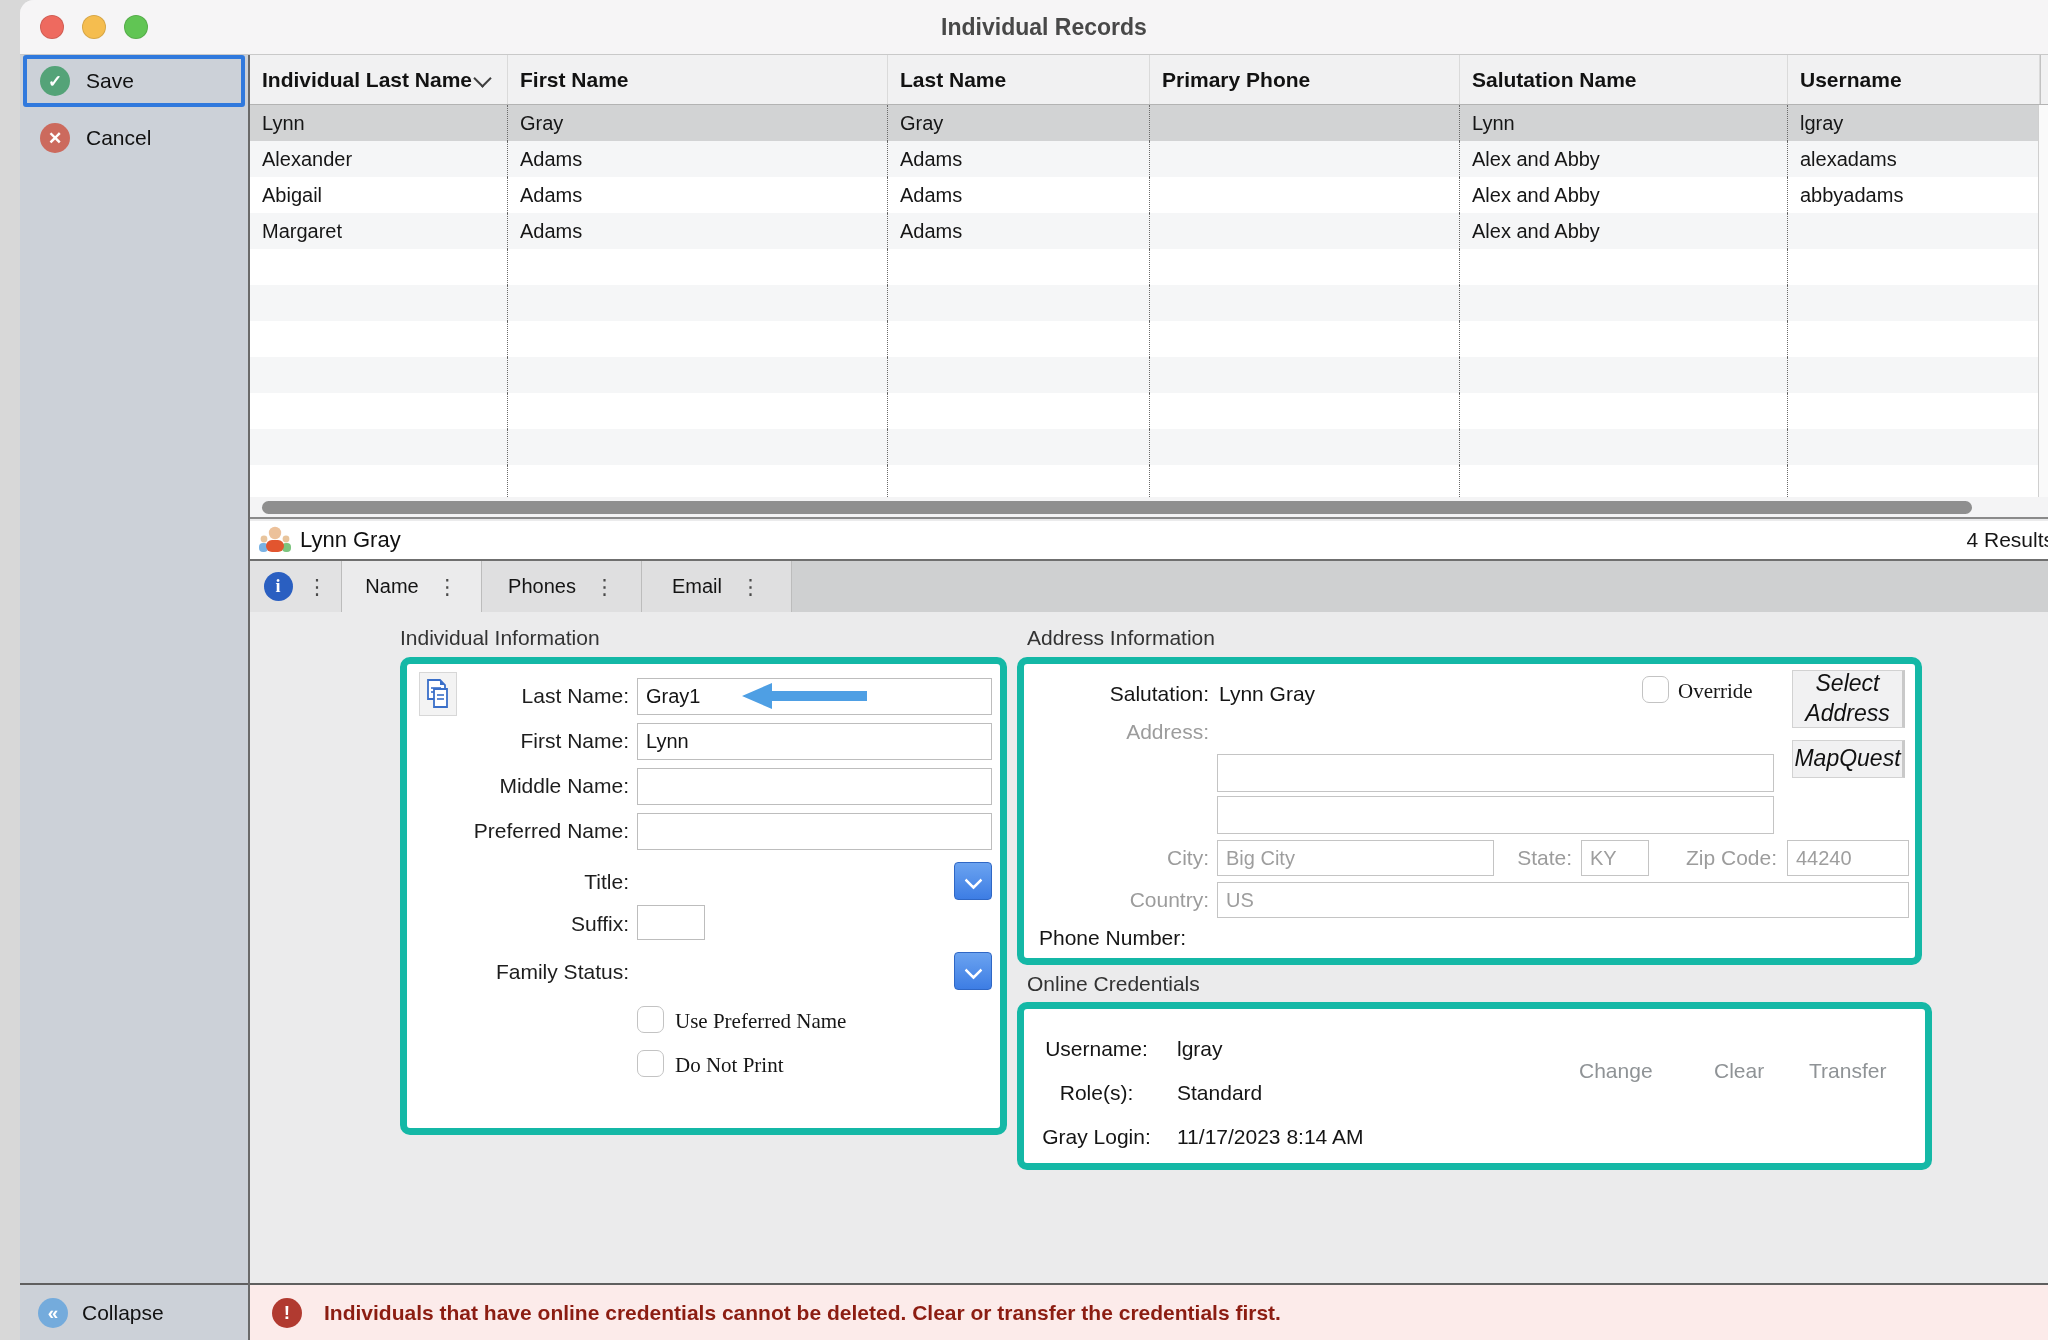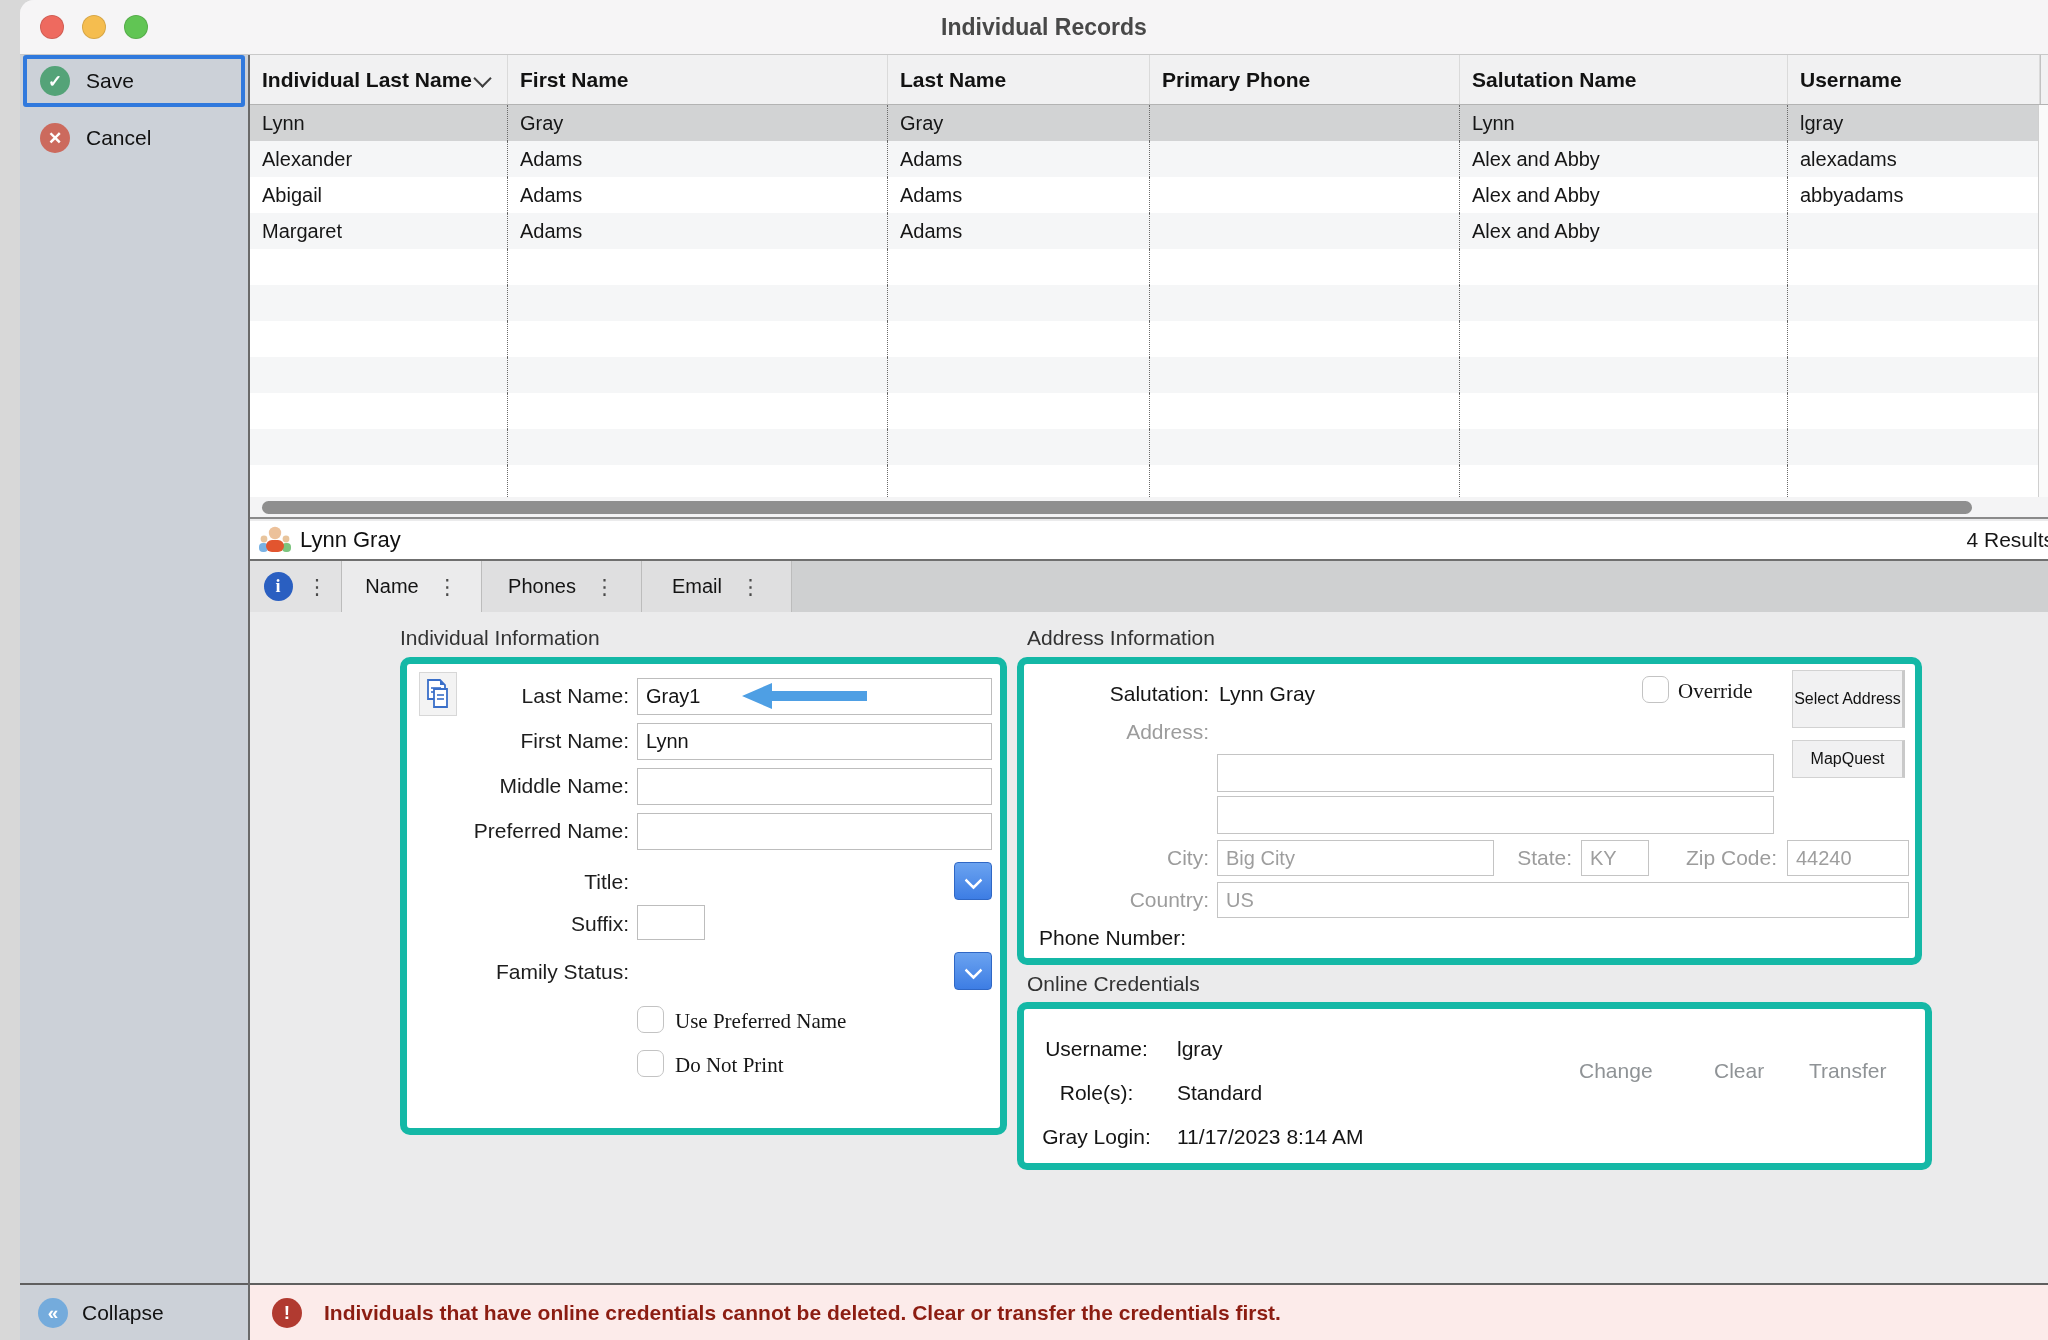--- a/index.html
+++ b/index.html
@@ -75,21 +75,21 @@
   .cbox{position:absolute;width:27px;height:27px;border:1.5px solid #c3c3c3;border-radius:7px;background:#fff;box-sizing:border-box;}
   .cbox-label{position:absolute;font-size:21px;color:#161616;font-family:Liberation Serif, serif;}
 
   .addr-panel{left:767px;top:45px;width:905px;height:308px;}
   .a-label{position:absolute;width:185px;text-align:right;font-size:21px;}
   .a-label.black{color:#151515;}
   .a-label.gray{color:#9c9c9c;}
   .a-value{position:absolute;font-size:21px;color:#151515;}
   .a-input{position:absolute;border:1px solid #c4c4c4;background:#fff;font-size:20px;padding:0 8px;box-sizing:border-box;font-family:"Liberation Sans",sans-serif;}
   .a-input.gray{color:#9e9e9e;}
-  .pushbtn{position:absolute;background:#f1f1f2;border:1px solid #d2d2d2;border-right:3px solid #c9c9c9;box-sizing:border-box;display:flex;align-items:center;justify-content:center;text-align:center;font-size:16px;color:#111;line-height:1.3;}
+  .pushbtn{position:absolute;background:#f1f1f2;border:1px solid #d2d2d2;border-right:3px solid #c9c9c9;box-sizing:border-box;display:flex;align-items:center;justify-content:center;text-align:center;font-size:23px;color:#111;line-height:1.3;font-style:italic;}
 
   .cred-panel{left:767px;top:390px;width:915px;height:168px;}
   .c-label{position:absolute;width:145px;text-align:center;font-size:21px;color:#151515;}
   .c-value{position:absolute;left:153px;font-size:21px;color:#151515;}
   .c-action{position:absolute;font-size:21px;color:#8f9396;}
 
   
   .warnbar{position:absolute;left:0;top:1228px;width:1818px;height:57px;background:#fcebea;border-top:2px solid #5f5f5f;box-sizing:border-box;display:flex;align-items:center;gap:22px;padding-left:22px;}
   .warn-circ{display:flex;align-items:center;justify-content:center;width:30px;height:30px;border-radius:50%;background:#b13a30;color:#fff;font-weight:bold;font-size:19px;flex:0 0 auto;}
   .warn-text{font-size:21px;font-weight:bold;color:#8c1d12;}

